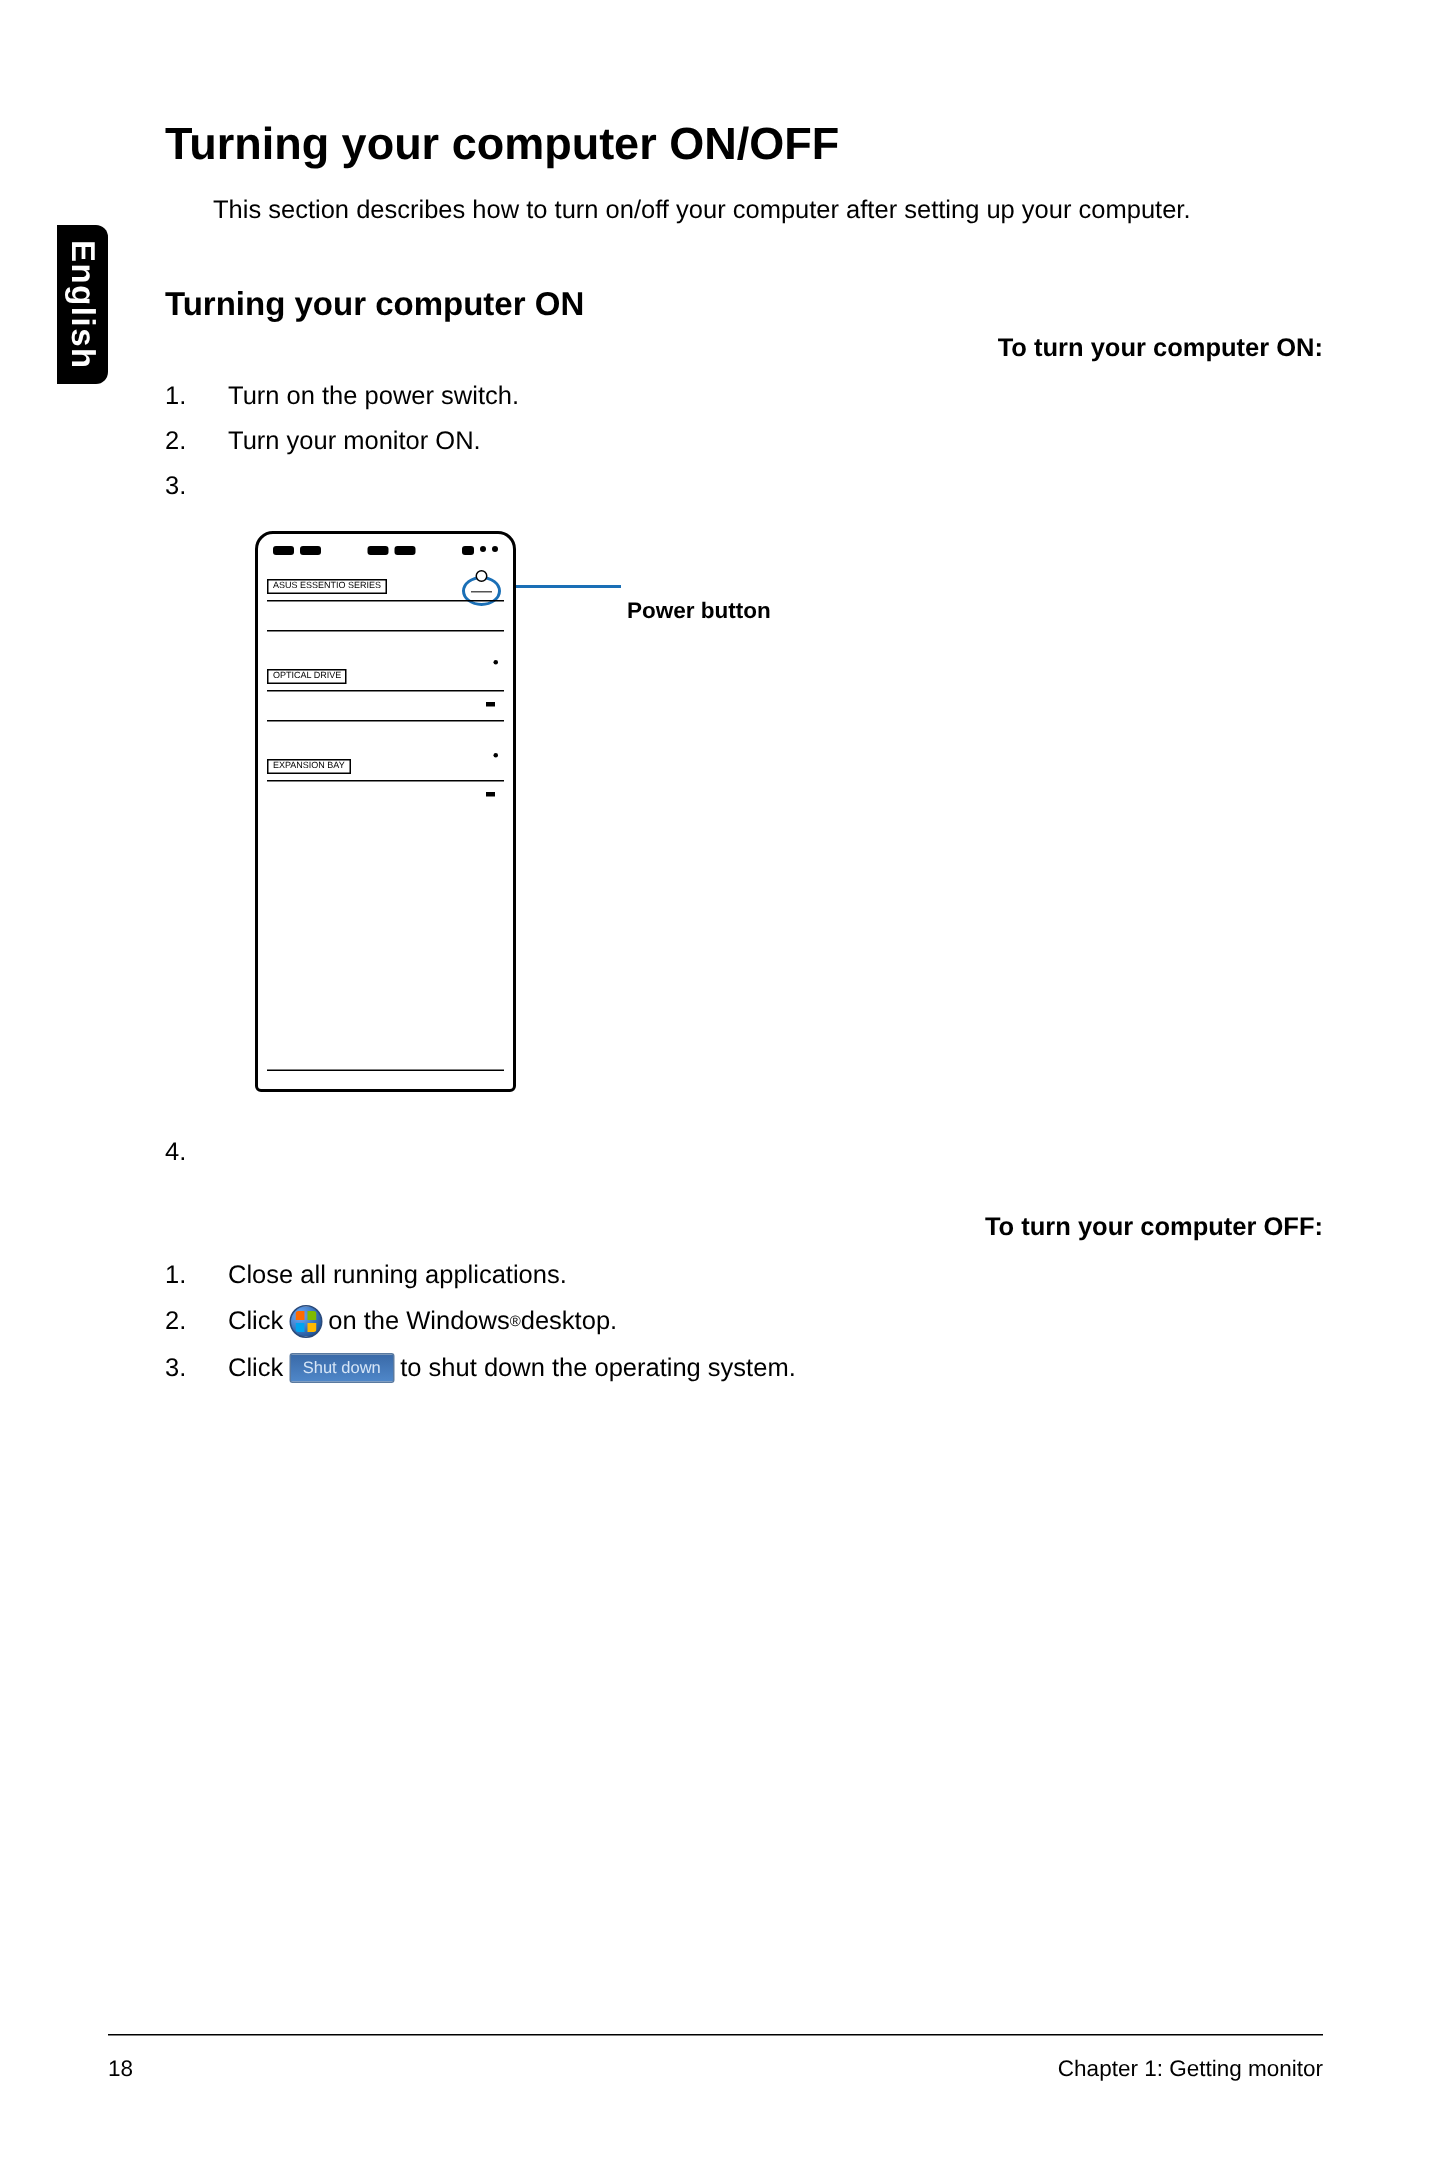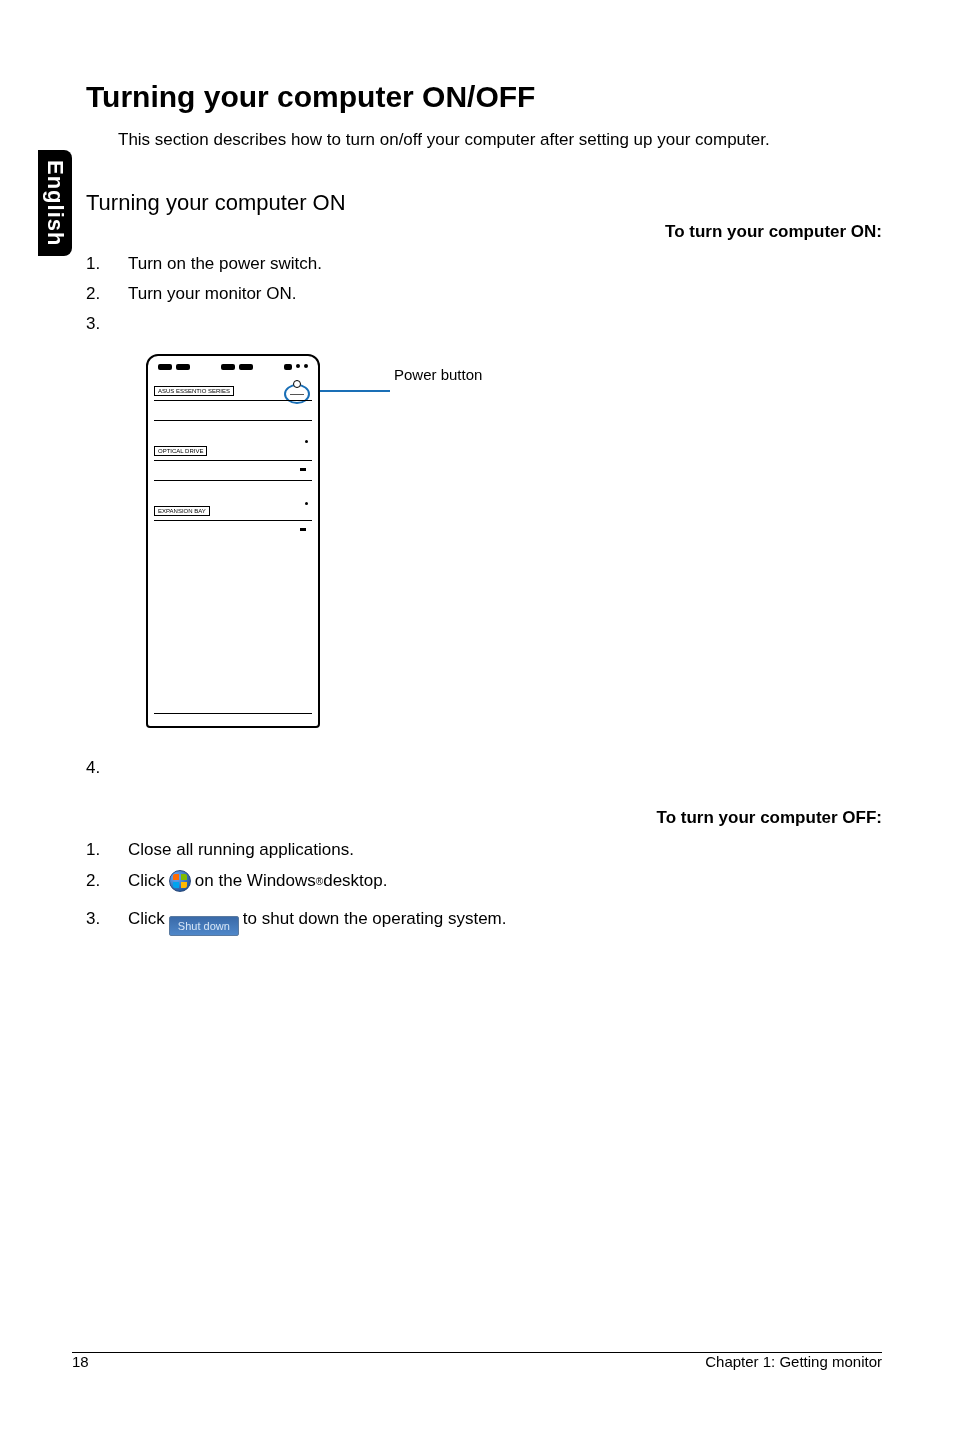--- a/index.html
+++ b/index.html
@@ -7,21 +7,21 @@
     padding: 0;
     background: #fff;
     font-family: Arial, Helvetica, sans-serif;
     color: #000;
     width: 954px;
     height: 1438px;
     position: relative;
     box-sizing: border-box;
   }
   .content {
-    padding: 80px 72px 0 86px;
+    padding: 80px 72px 0 110px;
   }
   .side-tab {
     position: absolute;
     left: 38px;
     top: 150px;
     background: #000;
     color: #fff;
     writing-mode: vertical-rl;
     text-orientation: mixed;
     font-weight: bold;
@@ -36,21 +36,21 @@
     font-weight: bold;
     margin: 0 0 16px 0;
   }
   .intro {
     font-size: 17px;
     margin-bottom: 40px;
     margin-left: 32px;
   }
   h2 {
     font-size: 22px;
-    font-weight: normal;
+    font-weight: bold;
     margin: 0 0 6px 0;
   }
   .sub {
     font-weight: bold;
     font-size: 17px;
     margin-bottom: 12px;
     text-align: right;
   }
   ol {
     list-style: none;
@@ -134,23 +134,23 @@
     top:50%; left:4px; right:4px;
     border-top:1px solid #555;
   }
   .callout-line{
     width:70px;
     height:2px;
     background:#1a6fb6;
     margin-top:36px;
   }
   .callout-text{
-    font-weight:normal;
+    font-weight:bold;
     font-size:15px;
-    margin-top:12px;
+    margin-top:45px;
     margin-left:4px;
     white-space:nowrap;
   }
   .sec2 { margin-top: 30px; }
   .inline-icon {
     display:inline-flex;
     align-items:center;
     justify-content:center;
     vertical-align:middle;
     margin:0 4px;
@@ -177,29 +177,28 @@
     border-radius:2px;
   }
   .shutdown-btn {
     background: linear-gradient(#3a6aa8,#4f87c9);
     color:#d7e6f7;
     font-size:11px;
     padding:3px 8px;
     border:1px solid #5a7aa0;
     border-radius:2px;
     font-family:Arial,sans-serif;
-    margin-top:14px;
   }
   .superscript { font-size:10px; vertical-align: super; }
   .footer {
     position:absolute;
-    bottom:68px;
+    bottom:50px;
     left:72px; right:72px;
     border-top:1px solid #000;
-    padding-top:0;
+    padding-top:14px;
     display:flex;
     justify-content:space-between;
     font-size:15px;
   }
   .dot-row{position:absolute; right:10px; display:flex; gap:4px;}
   .dot{width:3px;height:3px;background:#000;border-radius:50%;}
   .eject{position:absolute; right:12px; width:6px; height:3px; background:#000;}
 </style>
 </head>
 <body>

